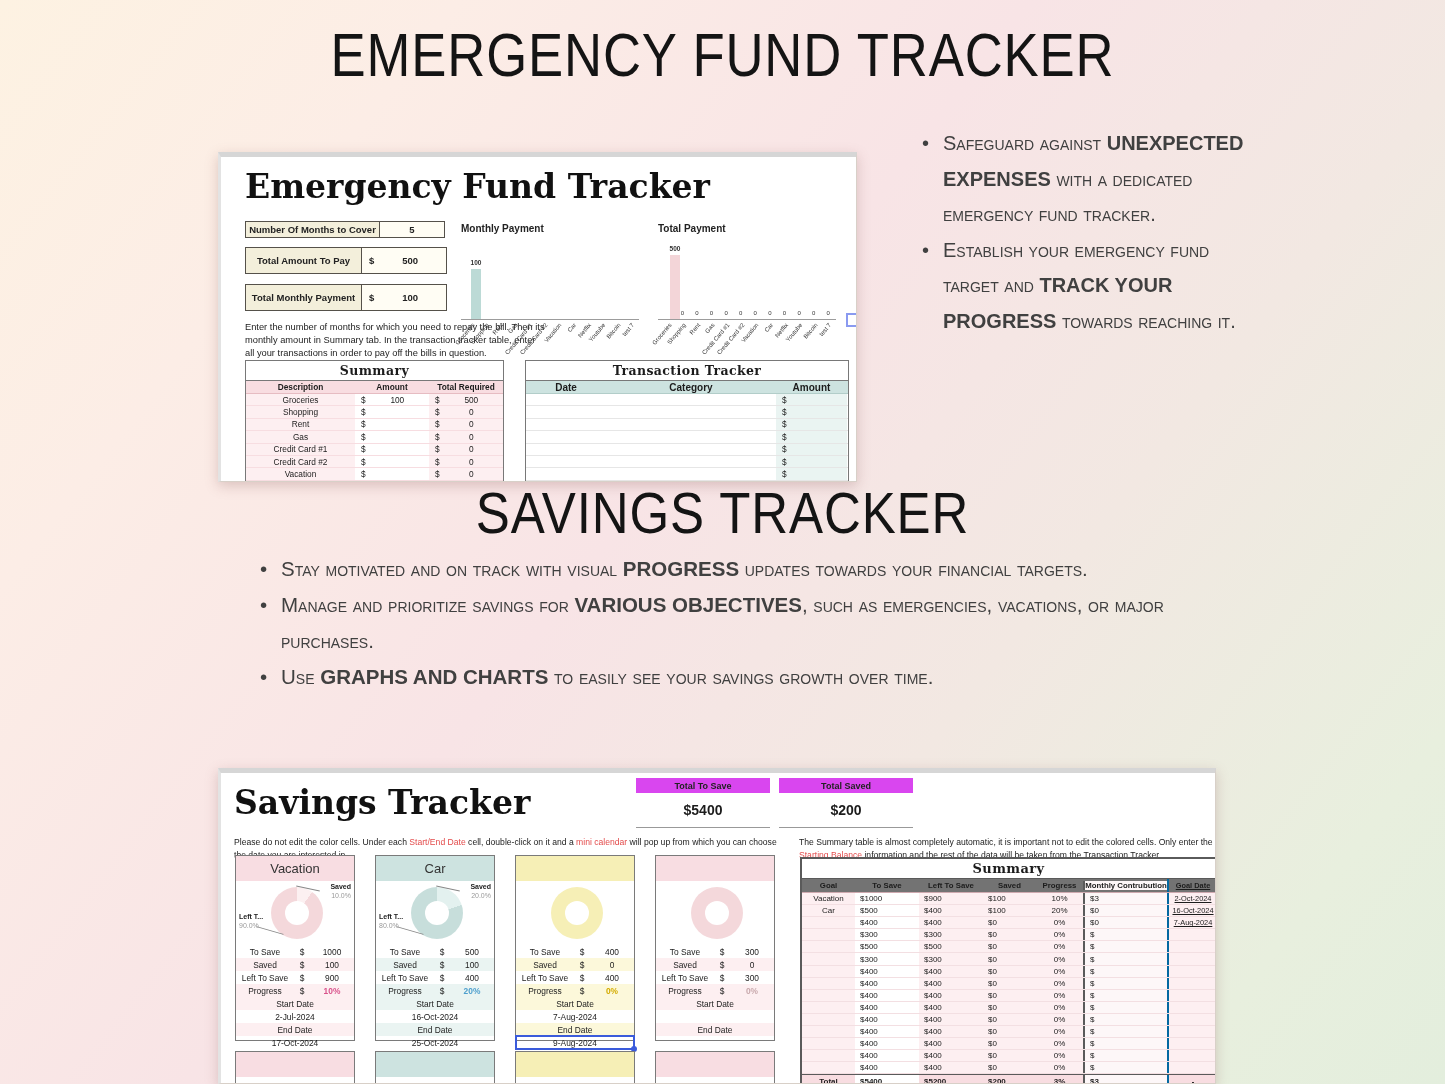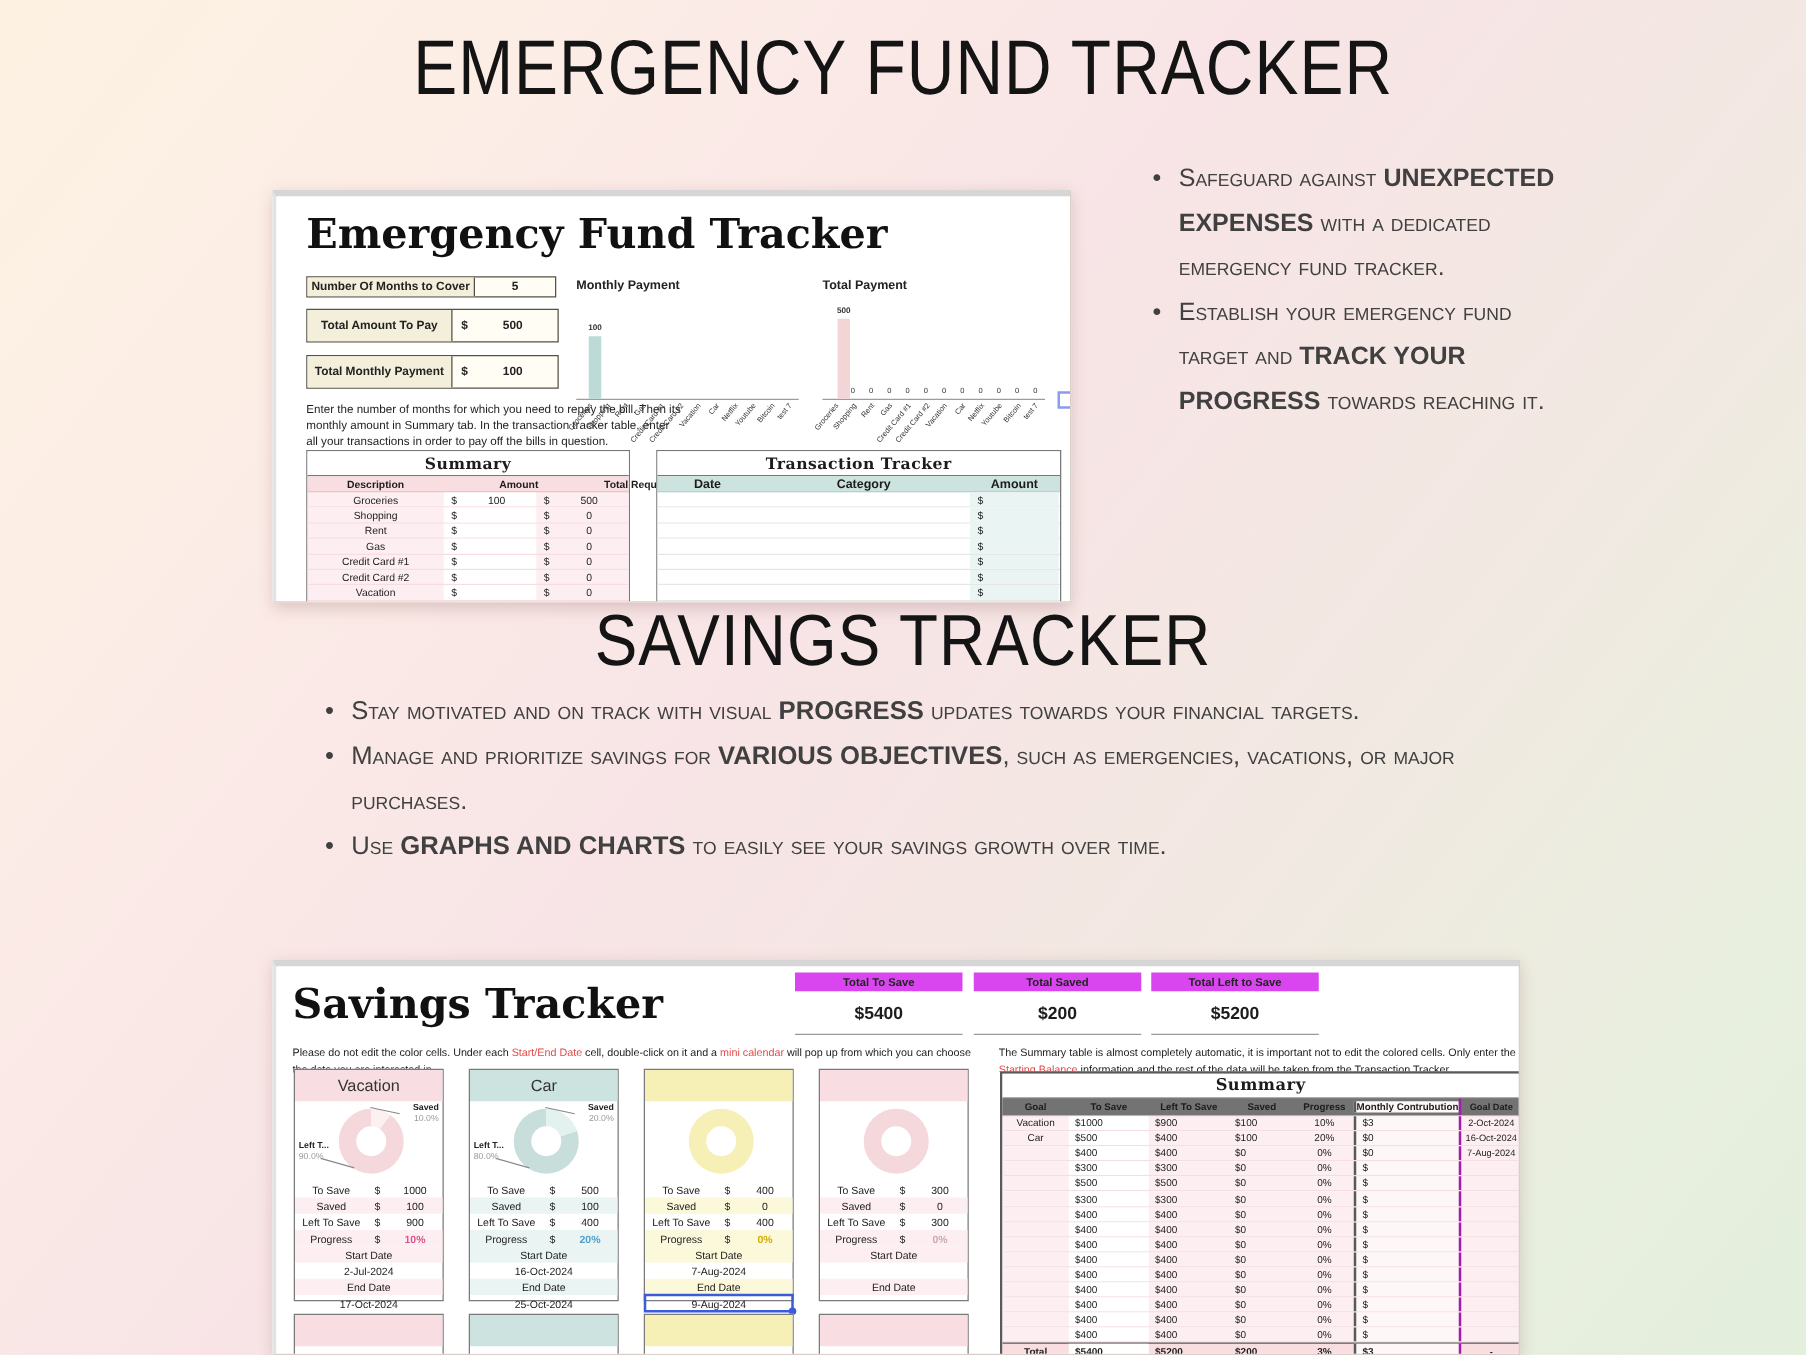--- a/index.html
+++ b/index.html
@@ -51,21 +51,21 @@
   .zeros { position:absolute; bottom:3px; left:17px; display:flex; }
   .zeros span { width:14.6px; text-align:center; font-size:6px; color:#333; }
   .cats { display:flex; margin-top:1px; }
   .cats .cat { width:14.6px; height:30px; position:relative; }
   .cats .cat span { position:absolute; top:1px; right:5px; transform:rotate(-50deg); transform-origin:top right; font-size:6px; white-space:nowrap; color:#333; }
 
   .mini-table { position:absolute; border:1.5px solid #787878; background:#fff; }
   .tbl-title { height:20px; display:flex; align-items:center; justify-content:center; font-family:"DejaVu Serif","Liberation Serif",serif; font-weight:bold; font-size:12.5px; letter-spacing:.4px; border-bottom:1.5px solid #787878; background:#fff; }
   .eft-sum { left:24px; top:203px; width:259px; }
   .eft-sum .hdr, .eft-sum .row { display:grid; grid-template-columns:109px 74px 74px; align-items:center; text-align:center; }
-  .eft-sum .hdr { background:#f8dde1; font-weight:bold; font-size:8.3px; height:13px; border-bottom:1px solid #e6bcc2;gap:23px; }
+  .eft-sum .hdr { background:#f8dde1; font-weight:bold; font-size:8.3px; height:13px; border-bottom:1px solid #e6bcc2; }
   .eft-sum .row { height:12.4px; font-size:8.3px; background:#fdeff1; border-bottom:1px solid #f7dde1; }
   .eft-sum .amt { background:#fff; display:flex; align-items:center; height:100%; }
   .eft-sum .tot { display:flex; align-items:center; height:100%; }
   .mini-table .dol { padding-left:6px; font-size:8.3px; color:#222; }
   .mini-table .cv { flex:1; text-align:center; }
   .eft-tx { left:304px; top:203px; width:324px; }
   .eft-tx .hdr, .eft-tx .row { display:grid; grid-template-columns:80px 170px 71px; align-items:center; text-align:center; }
   .eft-tx .hdr { background:#cde3e0; font-weight:bold; font-size:10px; height:13px; border-bottom:1px solid #b2cdc9; }
   .eft-tx .row { height:12.4px; font-size:8.3px; background:#fff; border-bottom:1px solid #e6e6e6; }
   .eft-tx .amt { background:#eaf4f2; display:flex; align-items:center; height:100%; }
@@ -113,21 +113,21 @@
   
   .ssum { position:absolute; left:579px; top:84px; width:417px; border:2px solid #5a5a5a; background:#fff; }
   .ssum .tbl-title { height:20px; font-size:13px; border-bottom:1.5px solid #5a5a5a; }
   .ssum .hdr, .ssum .srow, .ssum .trow { display:grid; grid-template-columns:53px 64px 64px 53px 47px 84px 50px; align-items:center; text-align:center; }
   .ssum .hdr { background:#737373; font-weight:bold; font-size:7.8px; height:14px; border-bottom:1px solid #cfaab0; }
   .ssum .srow { height:12.1px; font-size:8px; background:#fdeff1; border-bottom:1px solid #f3dfe2; }
   .ssum .m { display:flex; align-items:center; height:100%; }
   .ssum .dol { padding-left:5px; font-size:8px; }
   .ssum .ts { background:#fff; }
   .ssum .mc { border-left:2px solid #5a5a5a; background:#fdf7f8; }
-  .ssum .gd { border-left:2px solid #a21caf; font-size:7.4px; height:100%; display:flex; align-items:center; justify-content:center; }
+  .ssum .gd { border-left:2px solid #0369a1; font-size:7.4px; height:100%; display:flex; align-items:center; justify-content:center;text-decoration:underline; }
   .ssum .trow { height:14px; background:#f8dde1; font-weight:bold; font-size:8px; border-top:1.5px solid #5a5a5a; }
 </style>
 </head>
 <body>
 
 <div class="bigh h1">EMERGENCY FUND TRACKER</div>
 
 <ul class="bullets eft-bullets">
   <li><span>Safeguard against </span><b>UNEXPECTED EXPENSES</b><span> with a dedicated emergency fund tracker.</span></li>
   <li><span>Establish your emergency fund target and </span><b>TRACK YOUR PROGRESS</b><span> towards reaching it.</span></li>
@@ -458,24 +458,20 @@
   <div class="st-title serif">Savings Tracker</div>
 
   <div class="stat stat1">
     <div class="sh">Total To Save</div>
     <div class="sv">$5400</div>
   </div>
   <div class="stat stat2">
     <div class="sh">Total Saved</div>
     <div class="sv">$200</div>
   </div>
-  <div class="stat stat3">
-    <div class="sh">Total Left to Save</div>
-    <div class="sv">$5200</div>
-  </div>
 
   <div class="st-note note-l">
     <span>Please do not edit the color cells. Under each </span><span class="red">Start/End Date</span><span> cell, double-click on it and a </span><span class="red">mini calendar</span><span> will pop up from which you can choose the date you are interested in.</span>
   </div>
   <div class="st-note note-r">
     <span>The Summary table is almost completely automatic, it is important not to edit the colored cells. Only enter the </span><span class="red">Starting Balance</span><span> information and the rest of the data will be taken from the Transaction Tracker.</span>
   </div>
 
   <div class="card row1 c1 t-pink">
     <div class="chead">Vacation</div>

